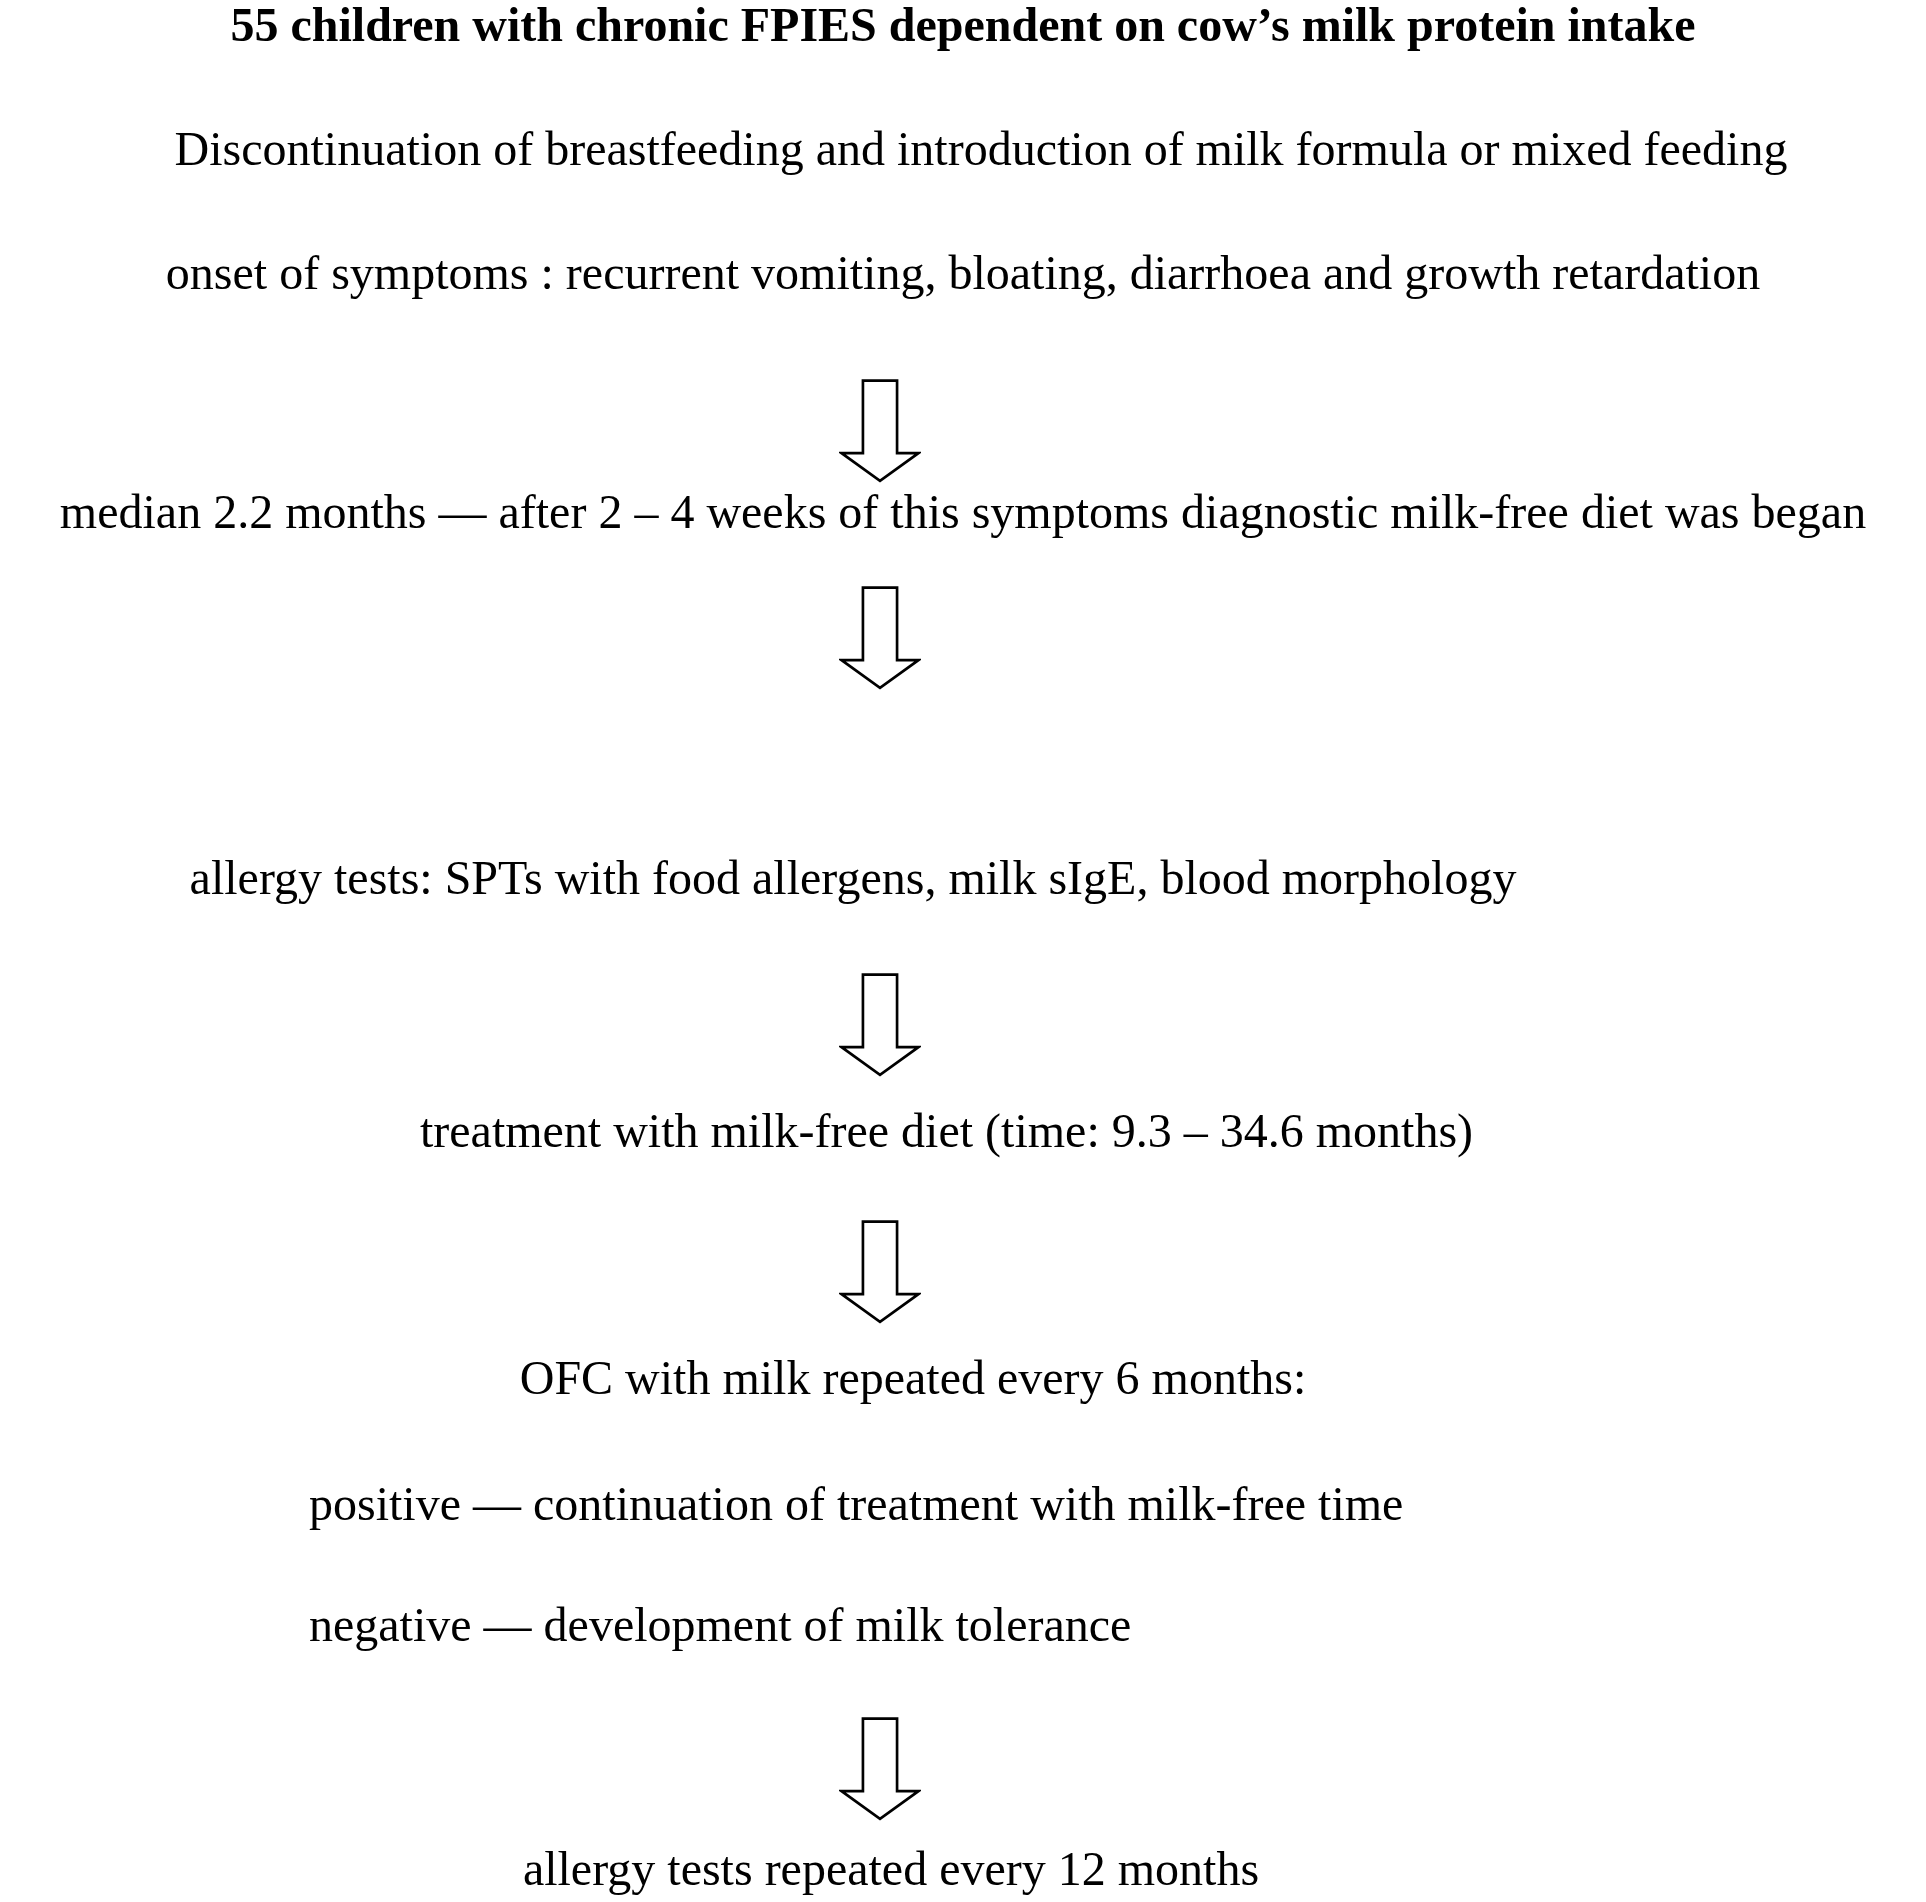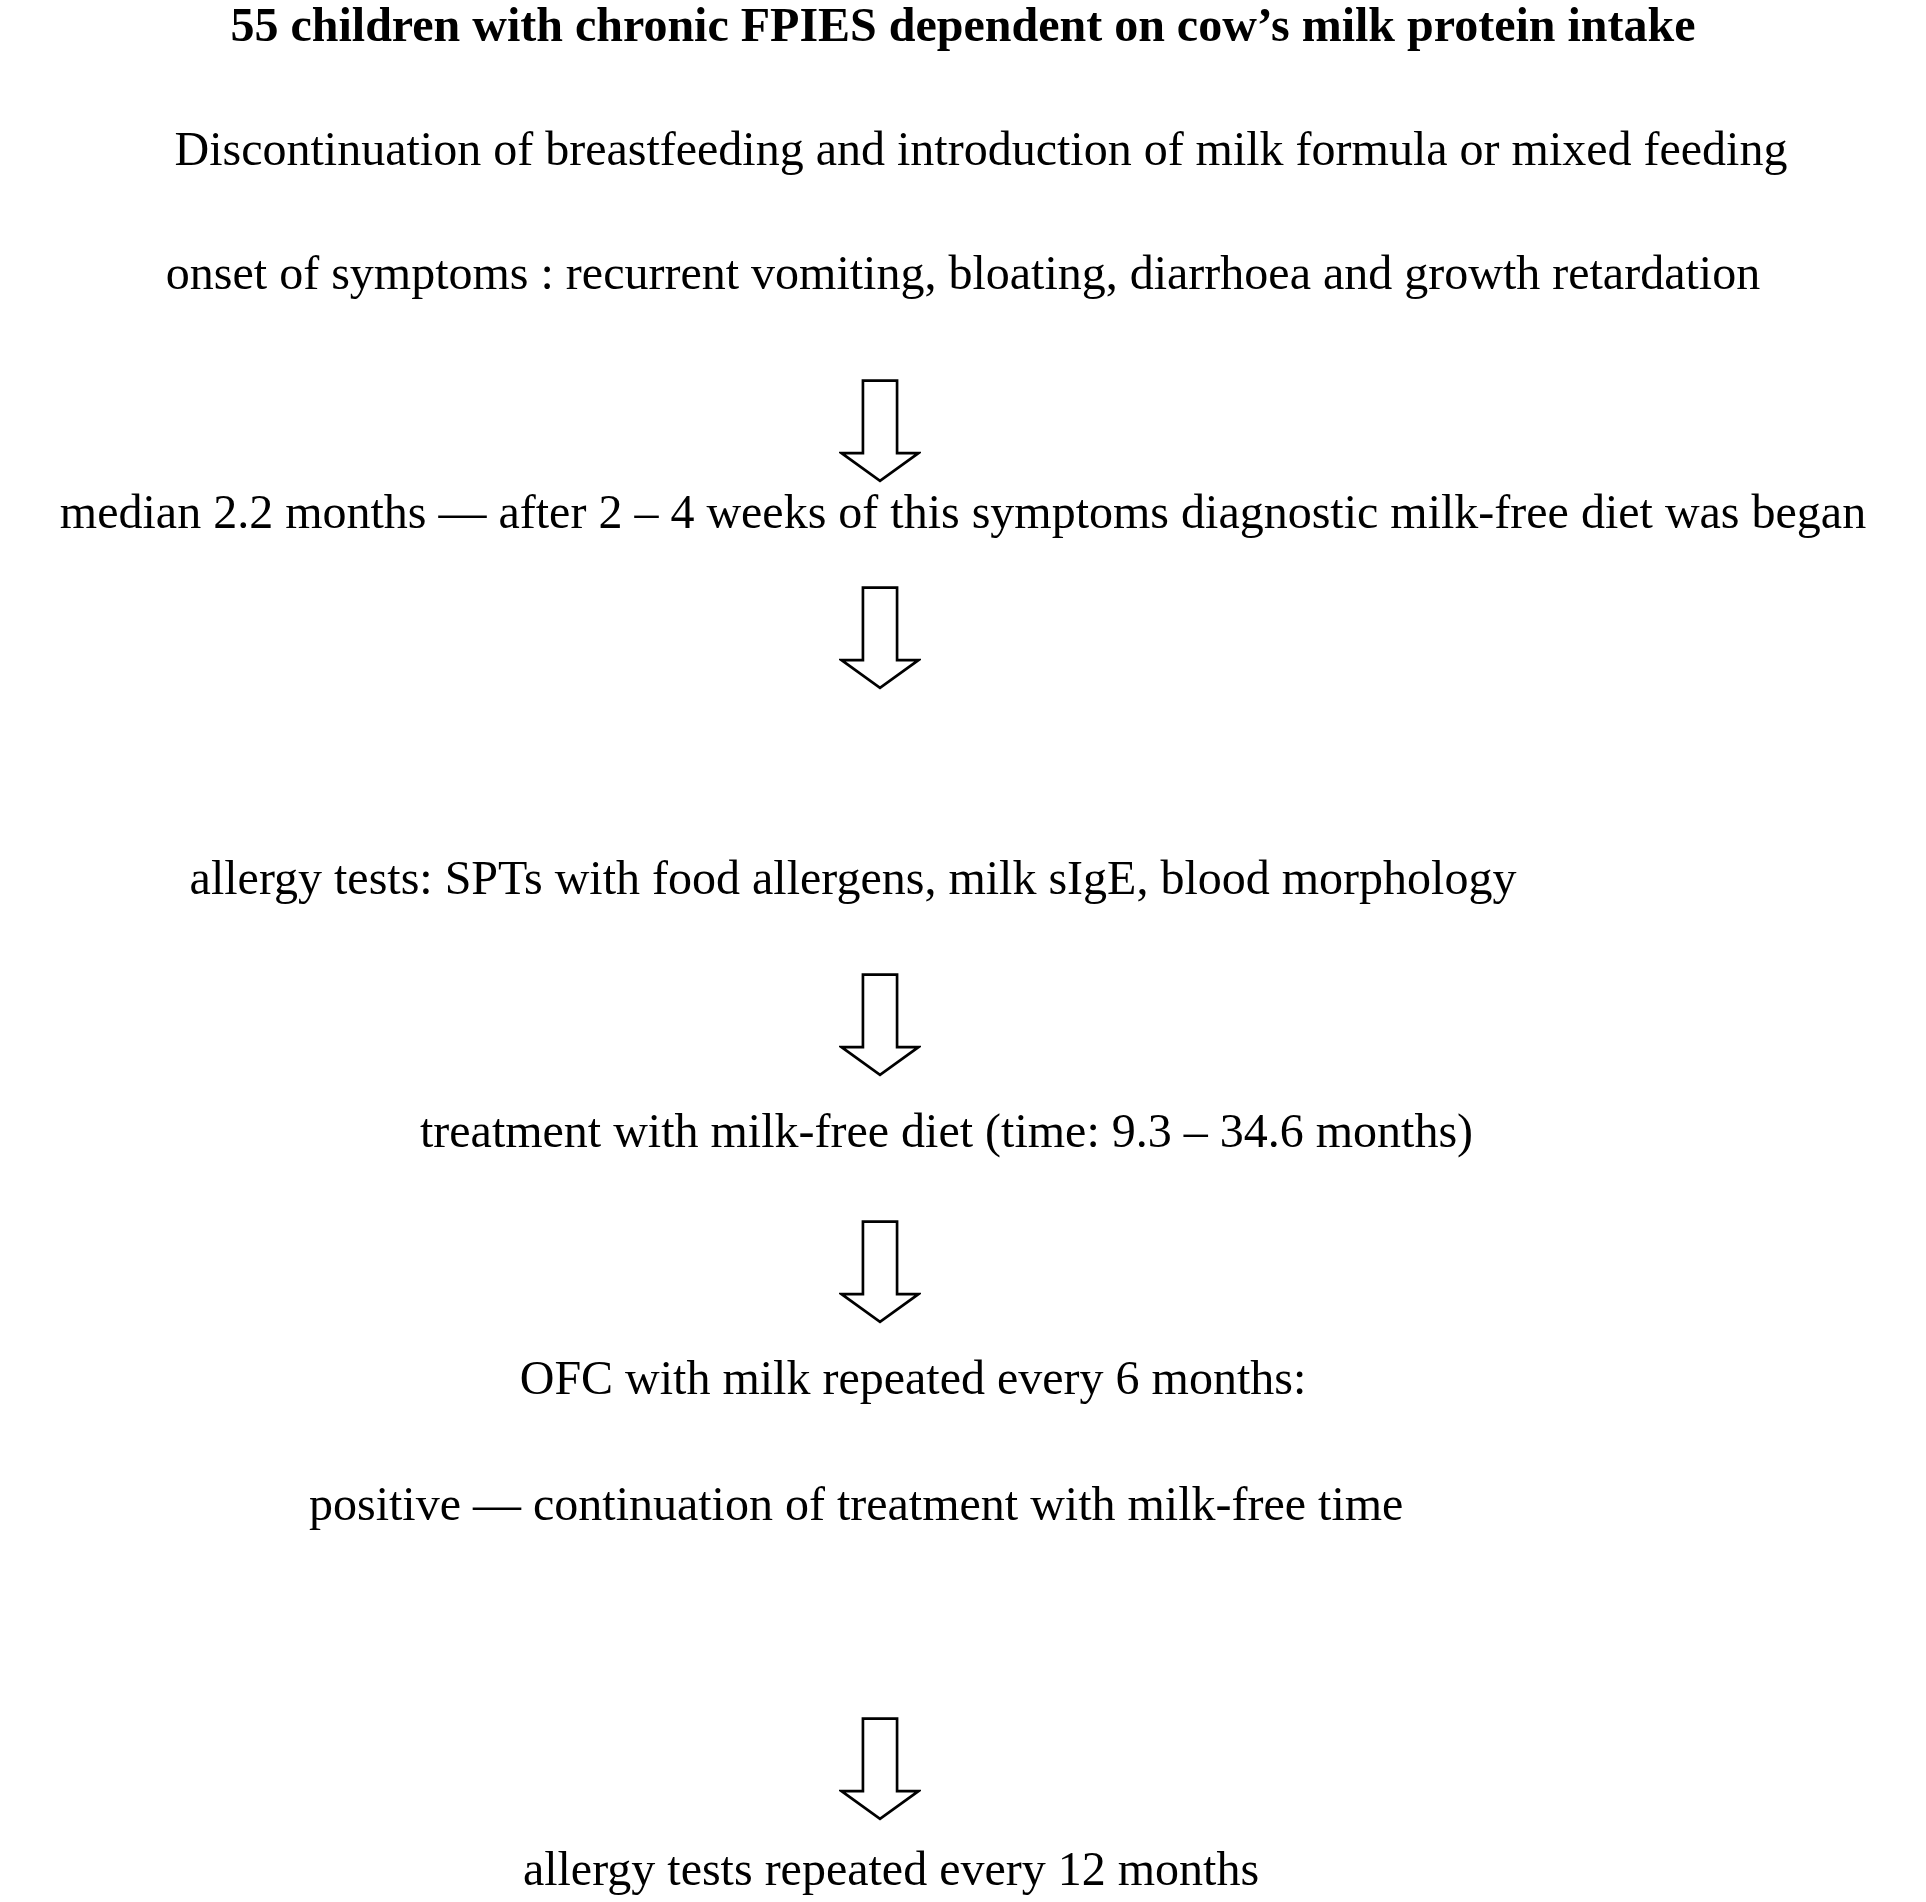--- a/index.html
+++ b/index.html
@@ -81,20 +81,21 @@
   <div class="arrow" style="top: 1220px;">
     <svg viewBox="0 0 148 195" xmlns="http://www.w3.org/2000/svg">
       <polygon points="42,3 106,3 106,139 146,139 74,191 2,139 42,139" fill="#ffffff" stroke="#000000" stroke-width="5" stroke-linejoin="miter"></polygon>
     </svg>
   </div>
 
   <div class="line" style="top: 1354px; transform: translateX(-50px);">OFC with milk repeated every 6 months:</div>
 
   <div class="line left-indent" style="top: 1480px;">positive — continuation of treatment with milk-free time</div>
 
+  <div class="line left-indent" style="top: 1601px;">negative — development of milk tolerance</div>
 
   <div class="arrow" style="top: 1717px;">
     <svg viewBox="0 0 148 195" xmlns="http://www.w3.org/2000/svg">
       <polygon points="42,3 106,3 106,139 146,139 74,191 2,139 42,139" fill="#ffffff" stroke="#000000" stroke-width="5" stroke-linejoin="miter"></polygon>
     </svg>
   </div>
 
   <div class="line" style="top: 1845px; transform: translateX(-72px);">allergy tests repeated every 12 months</div>
 
 </div>

